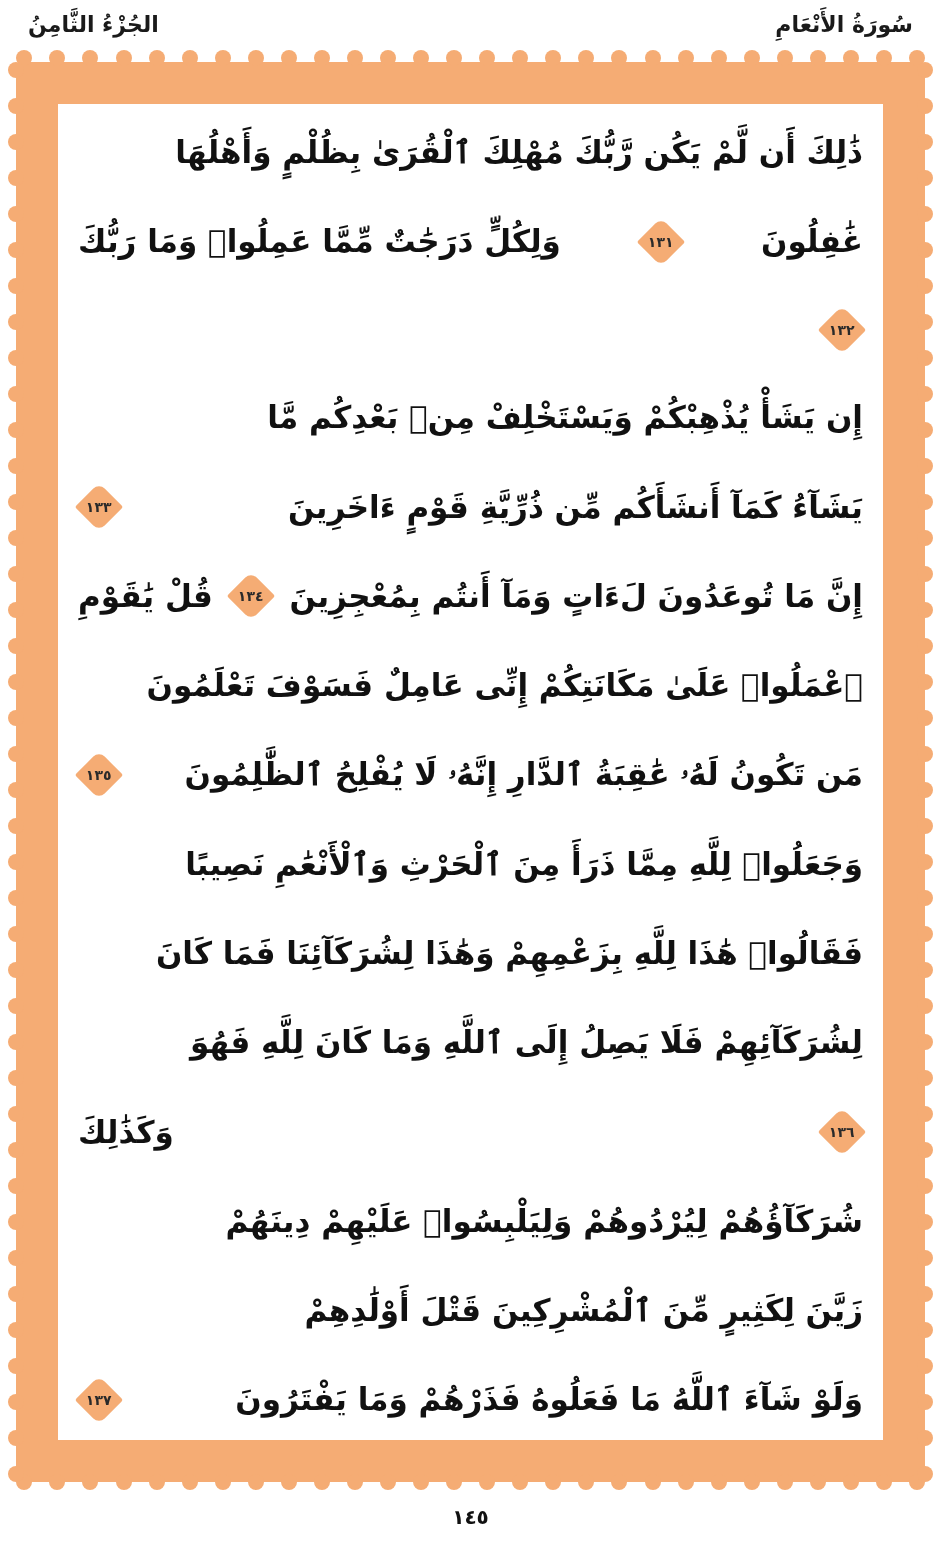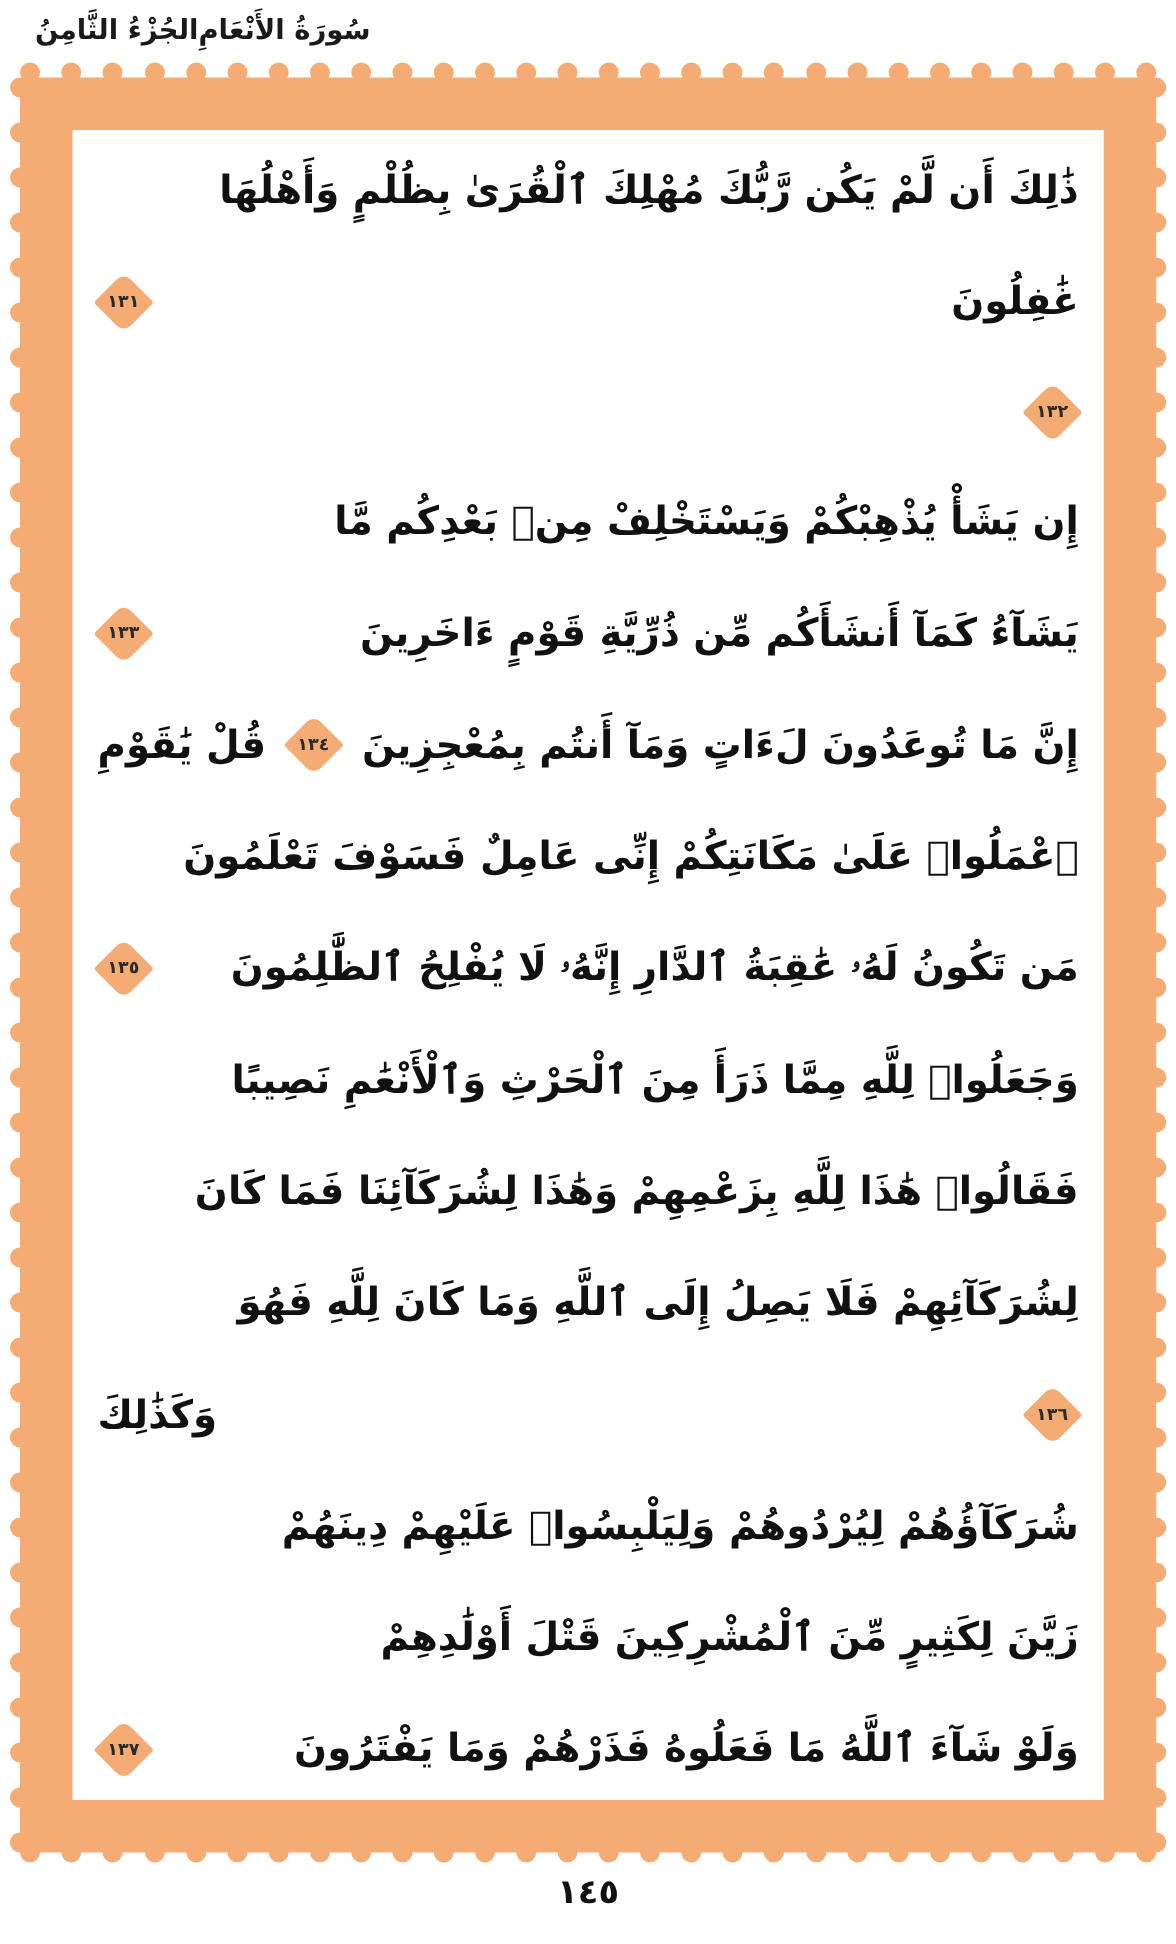--- a/index.html
+++ b/index.html
@@ -17,20 +17,21 @@
 
   
   .page-header {
     position: absolute;
     top: 12px;
     left: 0;
     width: 941px;
     height: 40px;
     display: flex;
     flex-direction: row-reverse;
+    justify-content: space-between;
     align-items: flex-start;
     padding: 0 28px;
     box-sizing: border-box;
   }
   .header-text {
     font-family: "DejaVu Sans", sans-serif;
     font-size: 22px;
     font-weight: 700;
     color: #1a1a1a;
     letter-spacing: 0;
@@ -134,21 +135,21 @@
   }
 
   
   .page-number {
     position: absolute;
     bottom: 26px;
     left: 0;
     width: 941px;
     text-align: center;
     font-family: "DejaVu Sans", sans-serif;
-    font-size: 27px;
+    font-size: 20px;
     font-weight: 700;
     color: #111111;
   }
 </style>
 </head>
 <body>
 
 <div class="page-header">
   <div class="header-text">الجُزْءُ الثَّامِنُ</div>
   <div class="header-text">سُورَةُ الأَنْعَامِ</div>
@@ -307,20 +308,21 @@
 
   <div class="ayah-line">
     <span class="seg">ذَٰلِكَ أَن لَّمْ يَكُن رَّبُّكَ مُهْلِكَ ٱلْقُرَىٰ بِظُلْمٍ وَأَهْلُهَا</span>
   </div>
 
   <div class="ayah-line">
     <span class="seg">غَٰفِلُونَ</span>
     <span class="ayah-num">
         <i>١٣١</i>
       </span>
+    <span class="seg">وَلِكُلٍّ دَرَجَٰتٌ مِّمَّا عَمِلُوا۟ وَمَا رَبُّكَ</span>
   </div>
 
   <div class="ayah-line">
     <span class="ayah-num">
         <i>١٣٢</i>
       </span>
   </div>
 
   <div class="ayah-line">
     <span class="seg">إِن يَشَأْ يُذْهِبْكُمْ وَيَسْتَخْلِفْ مِنۢ بَعْدِكُم مَّا</span>

